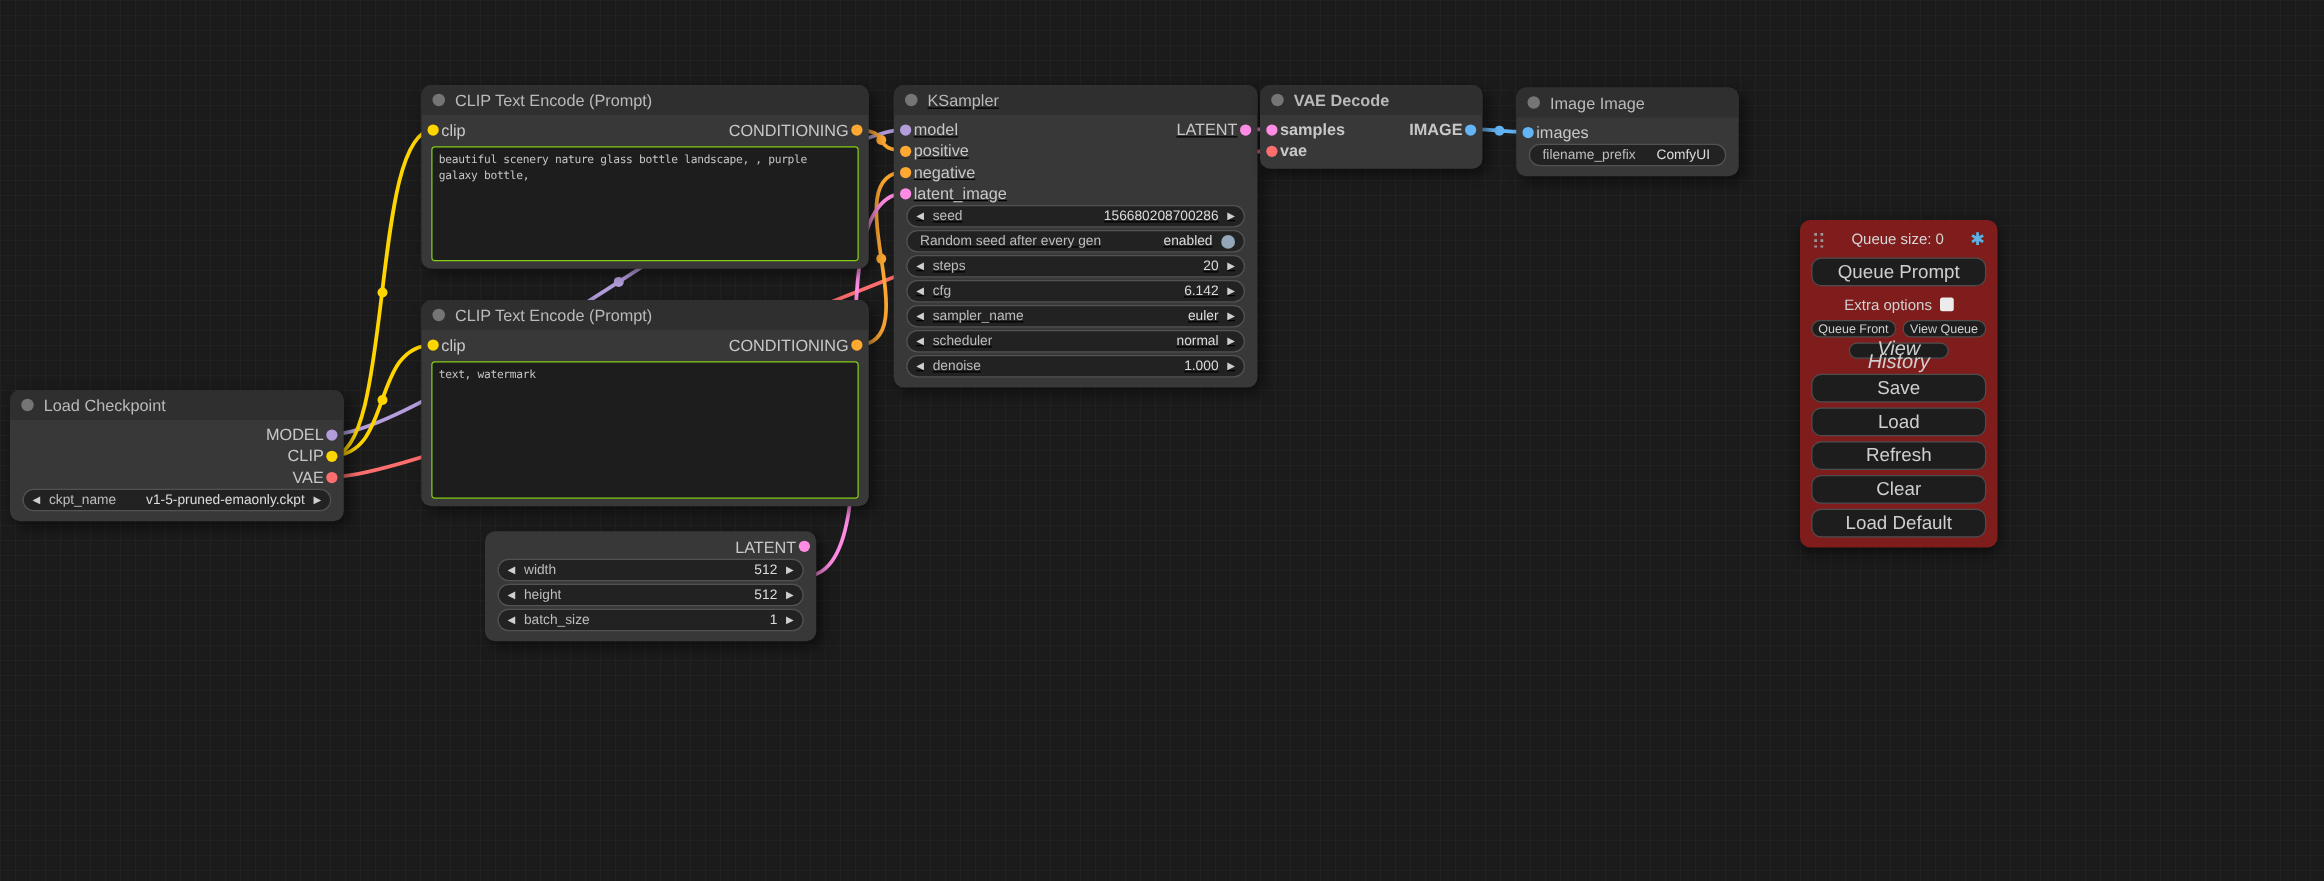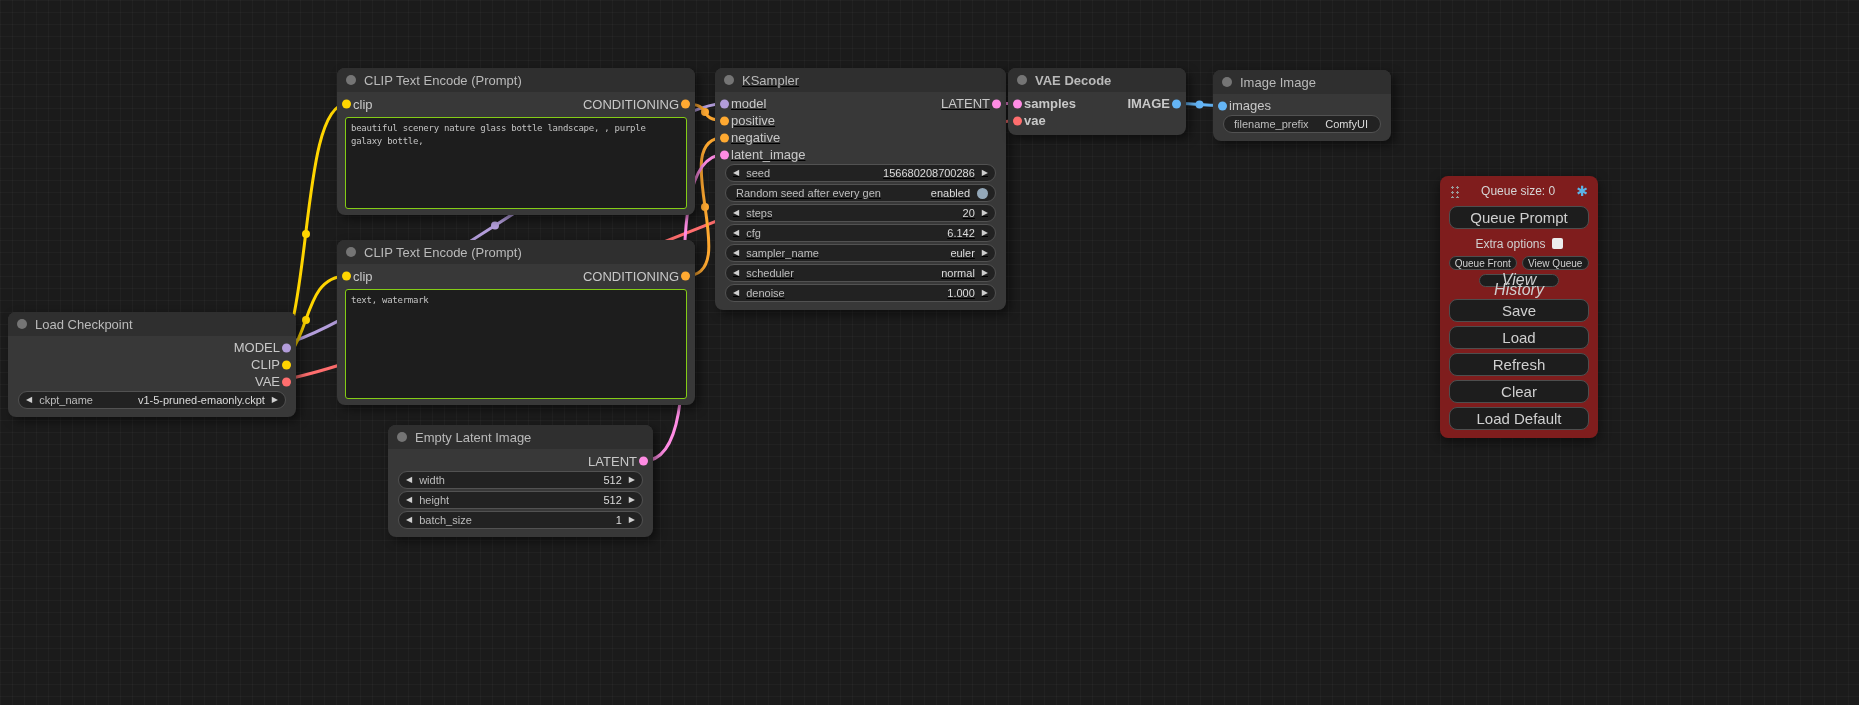--- a/index.html
+++ b/index.html
@@ -110,21 +110,21 @@
   <circle cx="306" cy="234" r="4" fill="#FFD500"></circle>
   <circle cx="306" cy="320" r="4" fill="#FFD500"></circle>
   <circle cx="641.5" cy="251" r="4" fill="#FF6E6E"></circle>
   <circle cx="705" cy="112" r="4" fill="#FFA931"></circle>
   <circle cx="705" cy="207" r="4" fill="#FFA931"></circle>
   <circle cx="683.5" cy="308" r="4" fill="#FF8CE4"></circle>
   <circle cx="994" cy="103.5" r="4" fill="#FF8CE4"></circle>
   <circle cx="1199.5" cy="104.5" r="4" fill="#64B5F6"></circle>
 </svg>
 
-<div class="node" style="left:8px;top:312px;width:288px;">
+<div class="node" style="left:8px;top:312px;width:267px;">
   <div class="node-header">
     <span class="collapse-dot"></span>
     <span class="node-title">Load Checkpoint</span>
   </div>
   <div class="node-body">
     <div class="slot-row">
       <span class="out-label">MODEL</span>
       <span class="slot-dot out" style="background:#B39DDB"></span>
     </div>
     <div class="slot-row">
@@ -170,24 +170,20 @@
       <span class="slot-dot in" style="background:#FFD500"></span>
       <span>clip</span>
       <span class="out-label">CONDITIONING</span>
       <span class="slot-dot out" style="background:#FFA931"></span>
     </div>
     <div class="prompt-text" style="height:110px;">text, watermark</div>
   </div>
 </div>
 
 <div class="node" style="left:388px;top:425px;width:265px;">
-  <div class="node-header">
-    <span class="collapse-dot"></span>
-    <span class="node-title">Empty Latent Image</span>
-  </div>
   <div class="node-body">
     <div class="slot-row" style="height:18px;">
       <span class="out-label">LATENT</span>
       <span class="slot-dot out" style="background:#FF8CE4"></span>
     </div>
     <div class="widget">
       <span class="arrow">◀</span>
       <span class="w-name">width</span>
       <span class="w-value">512</span>
       <span class="arrow">▶</span>

